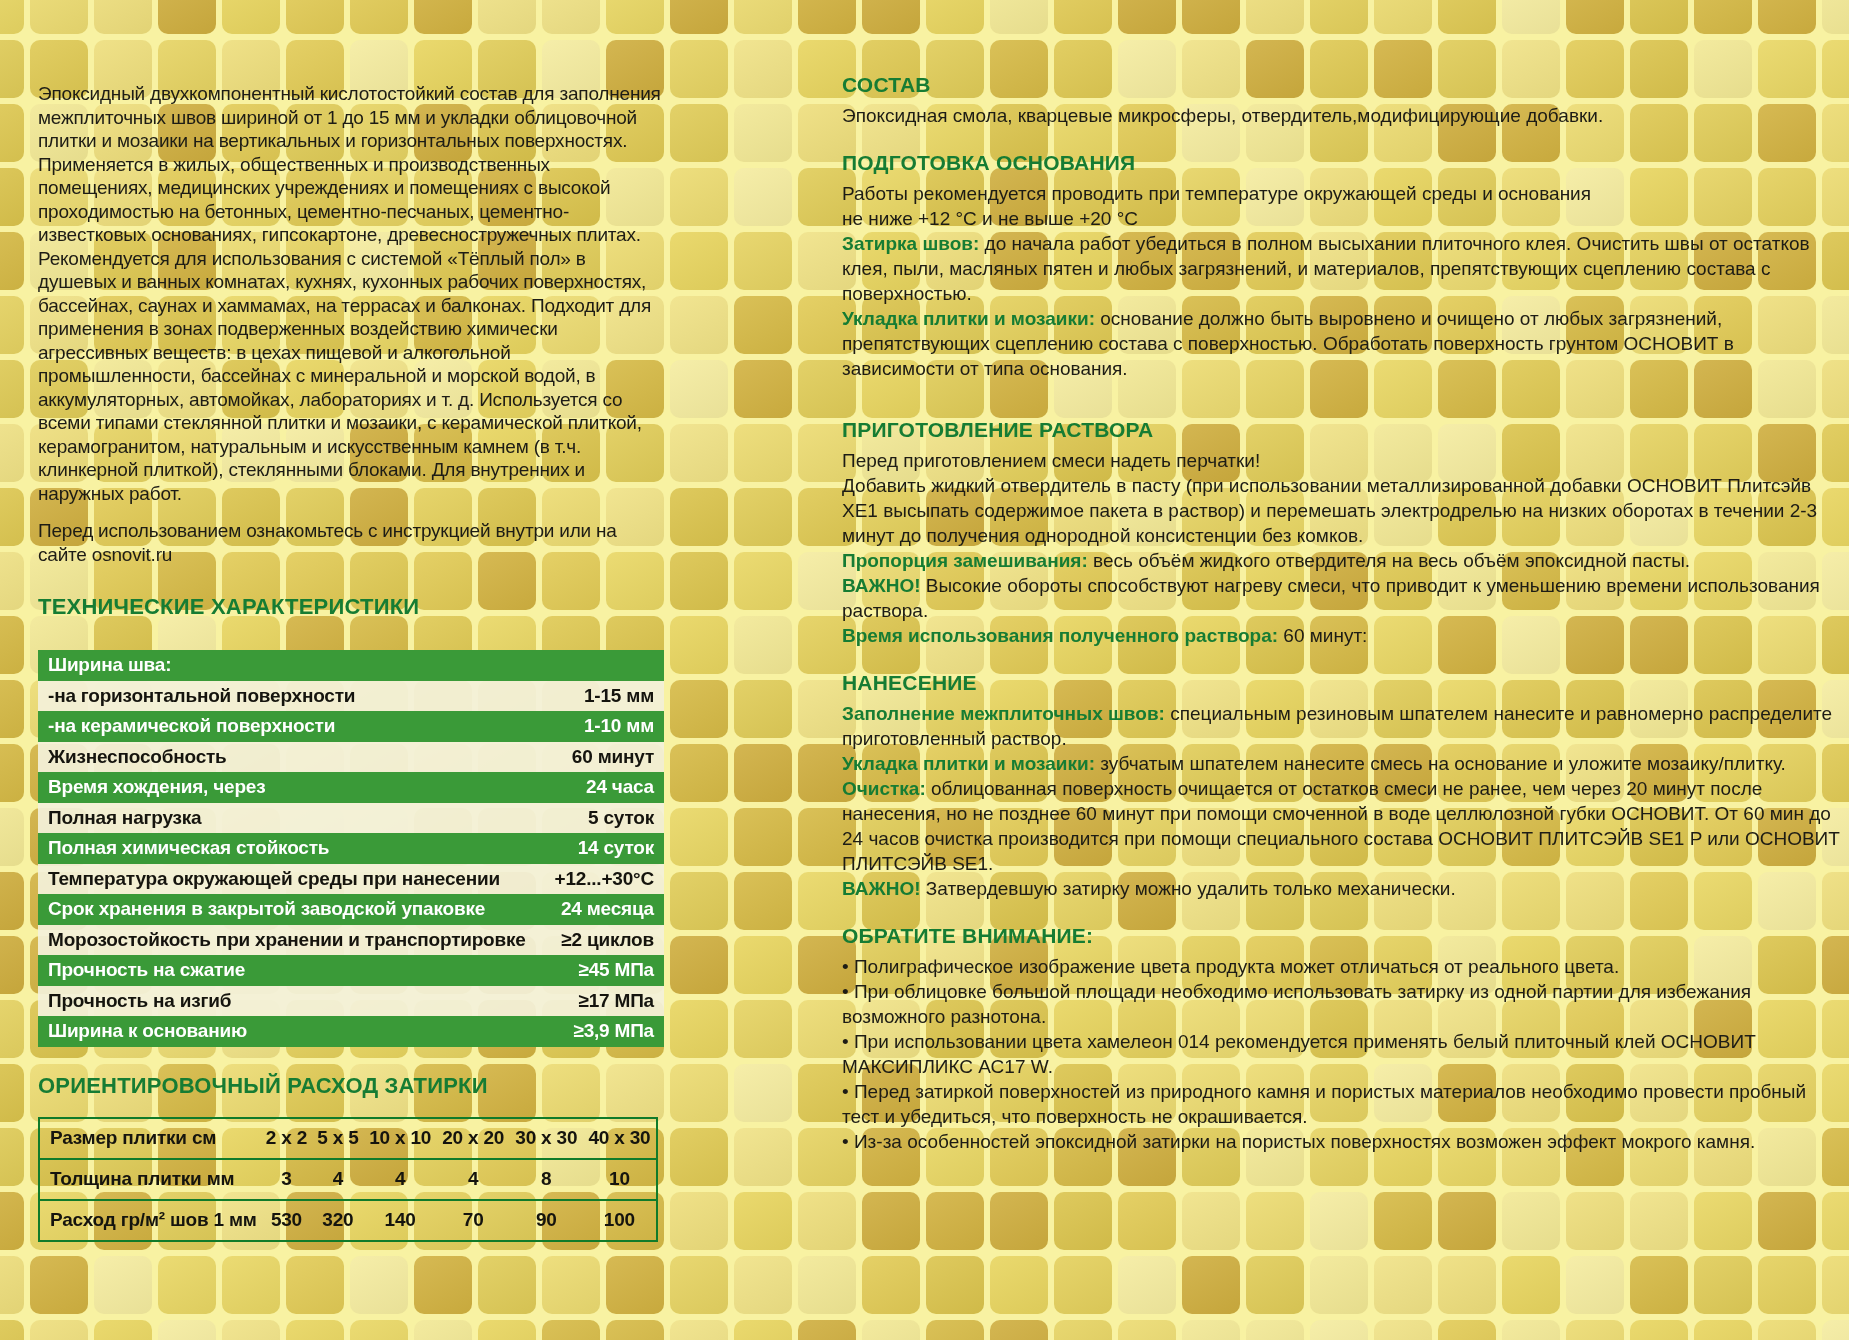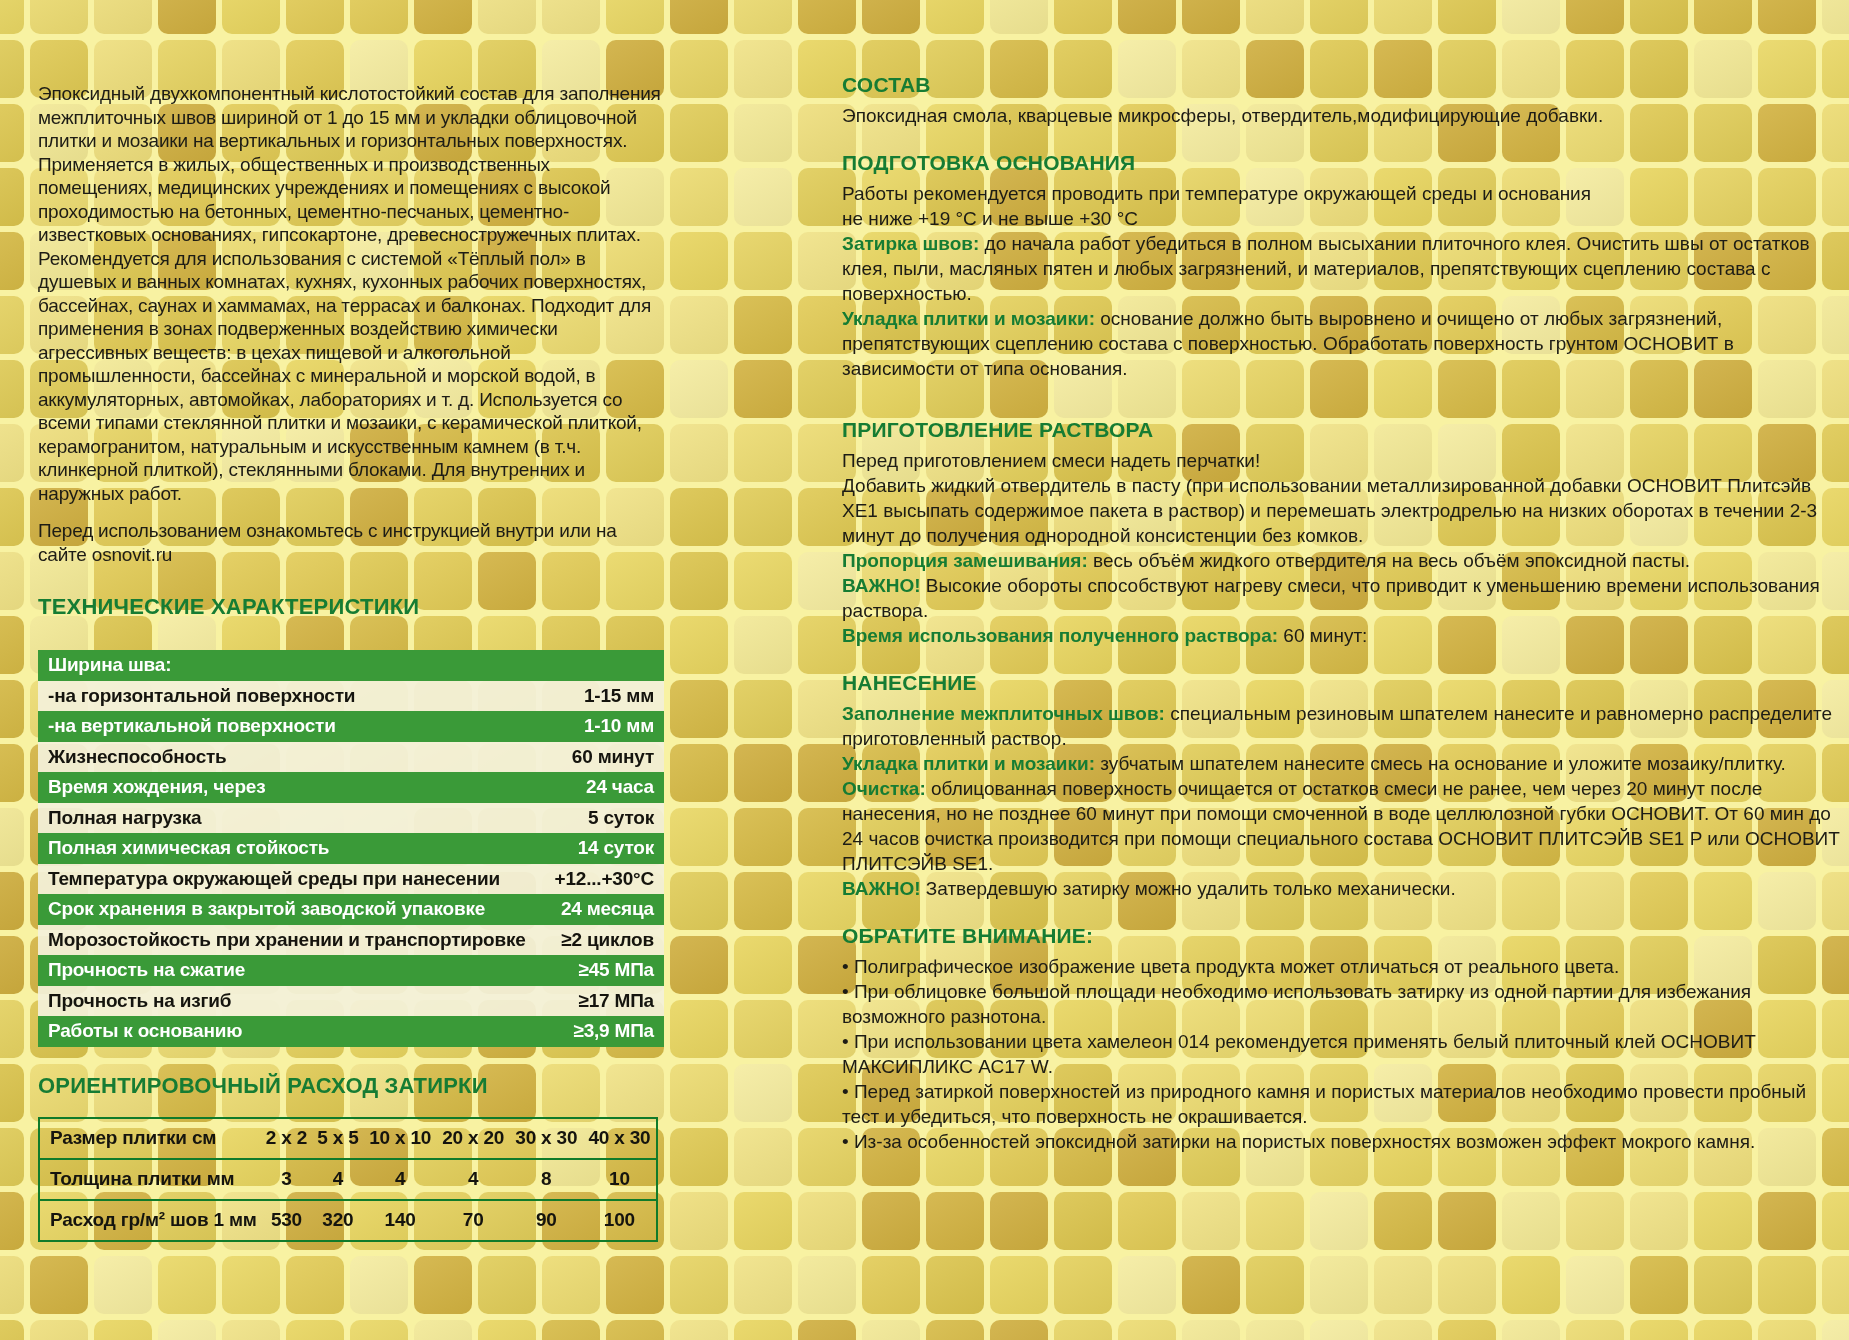--- a/index.html
+++ b/index.html
@@ -738,21 +738,21 @@
       <div class="tech-table">
         <div class="trow g">
             <span>Ширина шва:</span>
             <span></span>
           </div>
         <div class="trow l">
             <span>-на горизонтальной поверхности</span>
             <span>1-15 мм</span>
           </div>
         <div class="trow g">
-            <span>-на вертикальной поверхности</span>
+            <span>-на керамической поверхности</span>
             <span>1-10 мм</span>
           </div>
         <div class="trow l">
             <span>Жизнеспособность</span>
             <span>60 минут</span>
           </div>
         <div class="trow g">
             <span>Время хождения, через</span>
             <span>24 часа</span>
           </div>
@@ -778,21 +778,21 @@
           </div>
         <div class="trow g">
             <span>Прочность на сжатие</span>
             <span>≥45 МПа</span>
           </div>
         <div class="trow l">
             <span>Прочность на изгиб</span>
             <span>≥17 МПа</span>
           </div>
         <div class="trow g">
-            <span>Работы к основанию</span>
+            <span>Ширина к основанию</span>
             <span>≥3,9 МПа</span>
           </div>
       </div>
 
       <h2 class="cons-h">ОРИЕНТИРОВОЧНЫЙ РАСХОД ЗАТИРКИ</h2>
       <table class="cons-table">
         <tbody>
           <tr>
             <td class="cl">Размер плитки см</td>
             <td>2 x 2</td>
@@ -823,21 +823,21 @@
         </tbody>
       </table>
     </section>
 
     <section class="col-right">
       <h2>СОСТАВ</h2>
       <p class="body mt6">Эпоксидная смола, кварцевые микросферы, отвердитель,модифицирующие добавки.</p>
 
       <h2 class="sec">ПОДГОТОВКА ОСНОВАНИЯ</h2>
       <p class="body mt6">Работы рекомендуется проводить при температуре окружающей среды и основания</p>
-      <p class="body">не ниже +19 °C и не выше +30 °C</p>
+      <p class="body">не ниже +12 °C и не выше +20 °C</p>
       <p class="body"><span class="lead">Затирка швов:</span><span> до начала работ убедиться в полном высыхании плиточного клея. Очистить швы от остатков клея, пыли, масляных пятен и любых загрязнений, и материалов, препятствующих сцеплению состава с поверхностью.</span></p>
       <p class="body"><span class="lead">Укладка плитки и мозаики:</span><span> основание должно быть выровнено и очищено от любых загрязнений, препятствующих сцеплению состава с поверхностью. Обработать поверхность грунтом ОСНОВИТ в зависимости от типа основания.</span></p>
 
       <h2 class="sec-big">ПРИГОТОВЛЕНИЕ РАСТВОРА</h2>
       <p class="body mt6">Перед приготовлением смеси надеть перчатки!</p>
       <p class="body">Добавить жидкий отвердитель в пасту (при использовании металлизированной добавки ОСНОВИТ Плитсэйв ХЕ1 высыпать содержимое пакета в раствор) и перемешать электродрелью на низких оборотах в течении 2-3 минут до получения однородной консистенции без комков.</p>
       <p class="body"><span class="lead">Пропорция замешивания:</span><span> весь объём жидкого отвердителя на весь объём эпоксидной пасты.</span></p>
       <p class="body"><span class="lead">ВАЖНО!</span><span> Высокие обороты способствуют нагреву смеси, что приводит к уменьшению времени использования раствора.</span></p>
       <p class="body"><span class="lead">Время использования полученного раствора:</span><span> 60 минут:</span></p>
 

